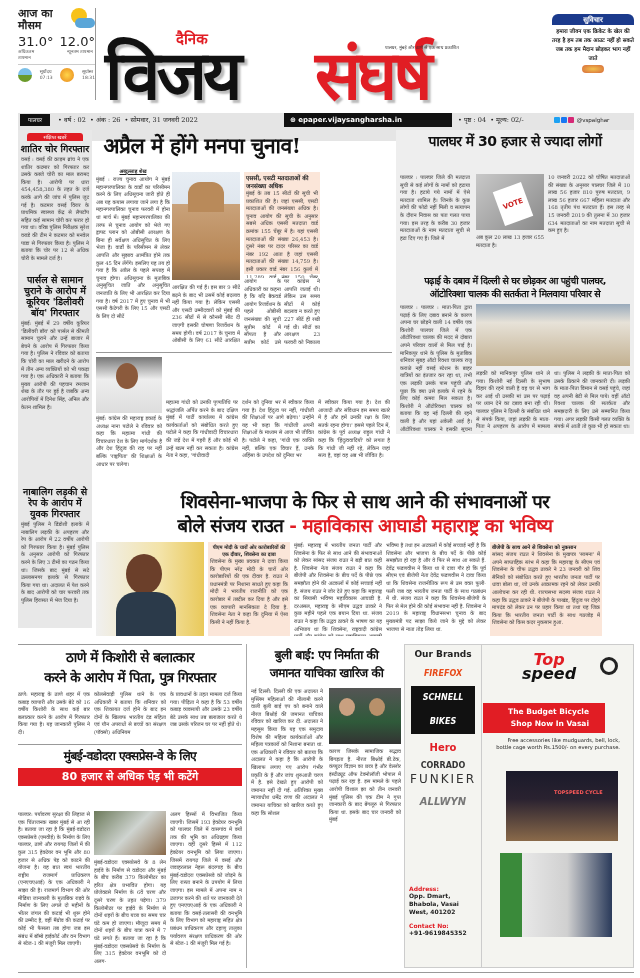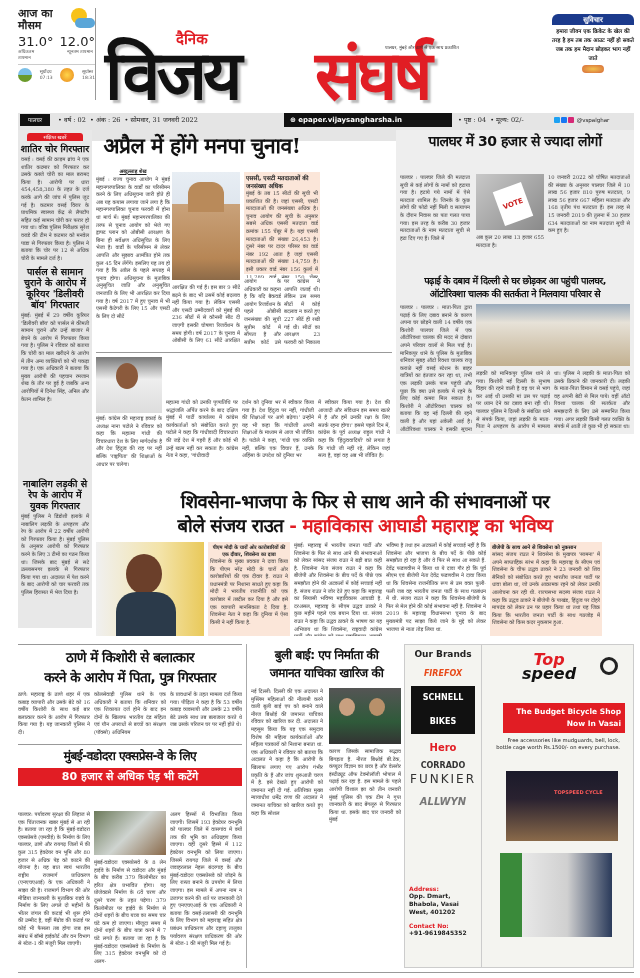--- a/index.html
+++ b/index.html
@@ -88,21 +88,21 @@
   <span class="social">
     <span class="sq" style="background:#1da1f2"></span><span class="sq" style="background:#1877f2"></span><span class="sq" style="background:#d62976"></span>
     <span>@vspalghar</span>
   </span>
 </div>
 
 <div id="leftcol" class="abs">
   <div class="badge">संक्षिप्त खबरें</div>
   <div class="lh">शातिर चोर गिरफ्तार</div>
   <div class="txt" style="height:110px">वसई : वसई की क्राइम ब्रांच ने एक शातिर कटमार को गिरफ्तार कर उसके कब्जे चोरी का माल बरामद किया है। आरोपी पर धारा 454,458,380 के तहत के दर्ज करके आगे की जांच में पुलिस जुट गई है। कटमार वसई विरार के प्राथमिक स्वास्थ्य केंद्र से लैपटॉप सहित कई सामान चोरी कर फरार हो गया था। वरिष्ठ पुलिस निरीक्षक सुरेश वराडे की टीम ने कटमार को मनवेल पाडा से गिरफ्तार किया है। पुलिस ने बताया कि चोर पर 12 से अधिक चोरी के मामले दर्ज है।</div>
-  <div class="lh" style="margin-top:0">पार्सल से सामान चुराने के आरोप में कूरियर 'डिलीवरी बॉय' गिरफ्तार</div>
+  <div class="lh" style="margin-top:8px">पार्सल से सामान चुराने के आरोप में कूरियर 'डिलीवरी बॉय' गिरफ्तार</div>
   <div class="txt" style="height:162px">मुंबई: मुंबई में 29 वर्षीय कूरियर 'डिलीवरी बॉय' को पार्सल से कीमती सामान चुराने और उन्हें बाजार में बेचने के आरोप में गिरफ्तार किया गया है। पुलिस ने रविवार को बताया कि चोरी का माल खरीदने के आरोप में तीन अन्य व्यक्तियों को भी पकड़ा गया है। एक अधिकारी ने बताया कि मुख्य आरोपी की पहचान रमजान शेख के तौर पर हुई है जबकि अन्य आरोपियों में दिनेश सिंह, अनिल और केतन शामिल है।</div>
   <div class="lh" style="margin-top:4px">नाबालिग लड़की से रेप के आरोप में युवक गिरफ्तार</div>
   <div class="txt" style="height:86px">मुंबई पुलिस ने डिंडोशी इलाके में नाबालिग लड़की के अपहरण और रेप के आरोप में 22 वर्षीय आरोपी को गिरफ्तार किया है। मुंबई पुलिस के अनुसार आरोपी को गिरफ्तार करने के लिए 3 टीमों का गठन किया था। जिसके बाद मुंबई से सटे उल्लासनगर इलाके से गिरफ्तार किया गया था। अदालत में पेश करने के बाद आरोपी को चार फरवरी तक पुलिस हिरासत में भेज दिया है।</div>
 </div>
 
 <div class="abs hl" style="left:96px;top:132px;width:212px;font-size:21px;line-height:28px;font-family:'DejaVu Serif',serif">अप्रैल में होंगे मनपा चुनाव!</div>
 <div class="abs" style="left:96px;top:168px;width:212px;height:176px">
   <div style="position:absolute;left:0;top:0;width:74px;font-size:5px;text-align:center;text-decoration:underline;font-weight:bold">अब्दुल्लाह शेख</div>
   <div class="txt" style="position:absolute;left:0;top:8px;width:74px;height:168px">मुंबई : राज्य चुनाव आयोग ने मुंबई महानगरपालिका के वार्डों का परिसीमन करने के लिए अधिसूचना जारी होते ही अब यह कयास लगाया जाने लगा है कि महानगरपालिका चुनाव फरवरी में होना था मार्च में। मुंबई महानगरपालिका की तरफ से चुनाव आयोग को भेजे गए ड्राफ्ट प्लान को ओबीसी आरक्षण के बिना ही सर्वेक्षण अधिसूचित के लिए भेजा है। वार्डों के परिसीमन से लेकर आपत्ति और सुझाव आमंत्रित होने तक कुल 45 दिन लेंगेंगे। इसलिए यह तय हो गया है कि अप्रैल के पहले सप्ताह में चुनाव होगा। अधिसूचना के मुताबिक अनुसूचित जाति और अनुसूचित जनजाति के लिए भी आरक्षित कर दिया गया है। वर्ष 2017 में हुए चुनाव में भी एससी कैटेगरी के लिए 15 और एसटी के लिए दो सीटें</div>
   <div style="position:absolute;left:76px;top:4px;width:68px;height:108px;background:linear-gradient(#e8eef4 0,#dfe6ee 30%,#c9a27a 30%,#b78655 80%,#8c6a48 100%)">
@@ -187,40 +187,40 @@
   <div style="position:absolute;left:82px;top:44px;width:72px;height:56px;background:linear-gradient(180deg,#555,#2f5a3a 60%,#333)">
     <div style="position:absolute;left:10px;top:10px;width:16px;height:18px;border-radius:50%;background:#c9a080"></div>
     <div style="position:absolute;left:40px;top:10px;width:16px;height:18px;border-radius:50%;background:#b8906a"></div>
   </div>
   <div class="txt" style="position:absolute;left:82px;top:104px;width:72px;height:216px">कारण जिसके सामाजिक सद्भाव बिगड़ता है. नीरज बिश्नोई बी.टेक, कंप्यूटर विज्ञान का छात्र है और वेल्लोर इंस्टीट्यूट ऑफ टेक्नोलॉजी भोपाल में पढ़ाई कर रहा है. इस मामले के पहले आरोपी विशाल झा को तीन जनवरी मुंबई पुलिस की एक टीम ने गुप्त जानकारी के बाद बेंगलूरु से गिरफ्तार किया था. इसके बाद चार जनवरी को मुंबई</div>
 </div>
 
 <div class="abs" style="left:404px;top:644px;width:78px;height:324px;background:#f4f4f0;border:1px solid #ccc">
   <div style="font-size:9px;font-weight:bold;text-align:center;margin-top:4px;color:#222">Our Brands</div>
   <div style="font-size:8px;font-weight:bold;font-style:italic;color:#e84a1a;text-align:center;margin-top:10px">FIREFOX</div>
-  <div style="margin:8px 6px 0;background:#111;color:#fff;font-size:8px;font-weight:bold;text-align:center;line-height:24px">SCHNELL BIKES</div>
+  <div style="margin:8px 6px 0;background:#111;color:#fff;font-size:8px;font-weight:bold;font-style:italic;text-align:center;line-height:24px">SCHNELL BIKES</div>
   <div style="font-size:10px;font-weight:bold;color:#e11d24;text-align:center;margin-top:8px">Hero</div>
   <div style="font-size:8px;font-weight:bold;color:#333;text-align:center;margin-top:8px">CORRADO</div>
   <div style="font-size:12px;letter-spacing:2px;color:#333;text-align:center;margin-top:2px">FUNKIER</div>
   <div style="font-size:10px;font-weight:bold;font-style:italic;color:#777;text-align:center;margin-top:10px">ALLWYN</div>
   <div style="position:absolute;left:4px;top:240px;width:70px">
     <div style="font-size:6px;font-weight:bold;color:#e11d24">Address:</div>
     <div style="font-size:6px;font-weight:bold;color:#222;line-height:8px">Opp. Dmart, Bhabola, Vasai West, 401202</div>
     <div style="font-size:6px;font-weight:bold;color:#e11d24;margin-top:6px">Contact No:</div>
     <div style="font-size:6px;font-weight:bold;color:#222">+91-9619845352</div>
   </div>
 </div>
 
 <div class="abs" style="left:482px;top:644px;width:152px;height:324px;background:#f4f4f0;border:1px solid #ccc;border-left:none">
   <div style="position:absolute;left:40px;top:8px;text-align:center;font-style:italic;font-weight:bold;line-height:14px">
     <div style="font-size:16px;color:#e11d24">Top</div>
     <div style="font-size:16px;color:#111">speed</div>
   </div>
   <div style="position:absolute;left:118px;top:12px;width:18px;height:18px;border:3px solid #222;border-radius:50%"></div>
-  <div style="position:absolute;left:21px;top:58px;width:122px;background:#e11d24;color:#fff;font-size:7.5px;font-weight:bold;text-align:right;padding:3px 4px;line-height:12px">The Budget Bicycle Shop Now In Vasai</div>
+  <div style="position:absolute;left:1px;top:58px;width:122px;background:#e11d24;color:#fff;font-size:7.5px;font-weight:bold;text-align:right;padding:3px 16px;line-height:12px">The Budget Bicycle Shop Now In Vasai</div>
   <div style="position:absolute;left:14px;top:92px;width:124px;font-size:5.2px;text-align:right;color:#222;line-height:7px">Free accessories like mudguards, bell, lock, bottle cage worth Rs.1500/- on every purchase.</div>
   <div style="position:absolute;left:24px;top:126px;width:112px;height:70px;background:linear-gradient(180deg,#1a1a2a 0,#2a2230 40%,#8a6a4a 100%)">
     <div style="position:absolute;left:48px;top:18px;font-size:5px;font-weight:bold;color:#ff5a5a">TOPSPEED CYCLE</div>
   </div>
   <div style="position:absolute;left:18px;top:208px;width:112px;height:84px;background:linear-gradient(90deg,#3a8a3a 0,#3a8a3a 20%,#e8e8e8 20%,#d0d0d0 60%,#2a3a5a 100%)"></div>
 </div>
 
 <div class="abs" style="left:18px;top:972px;width:616px;border-top:1px solid #999"></div>
 
 </body></html>

